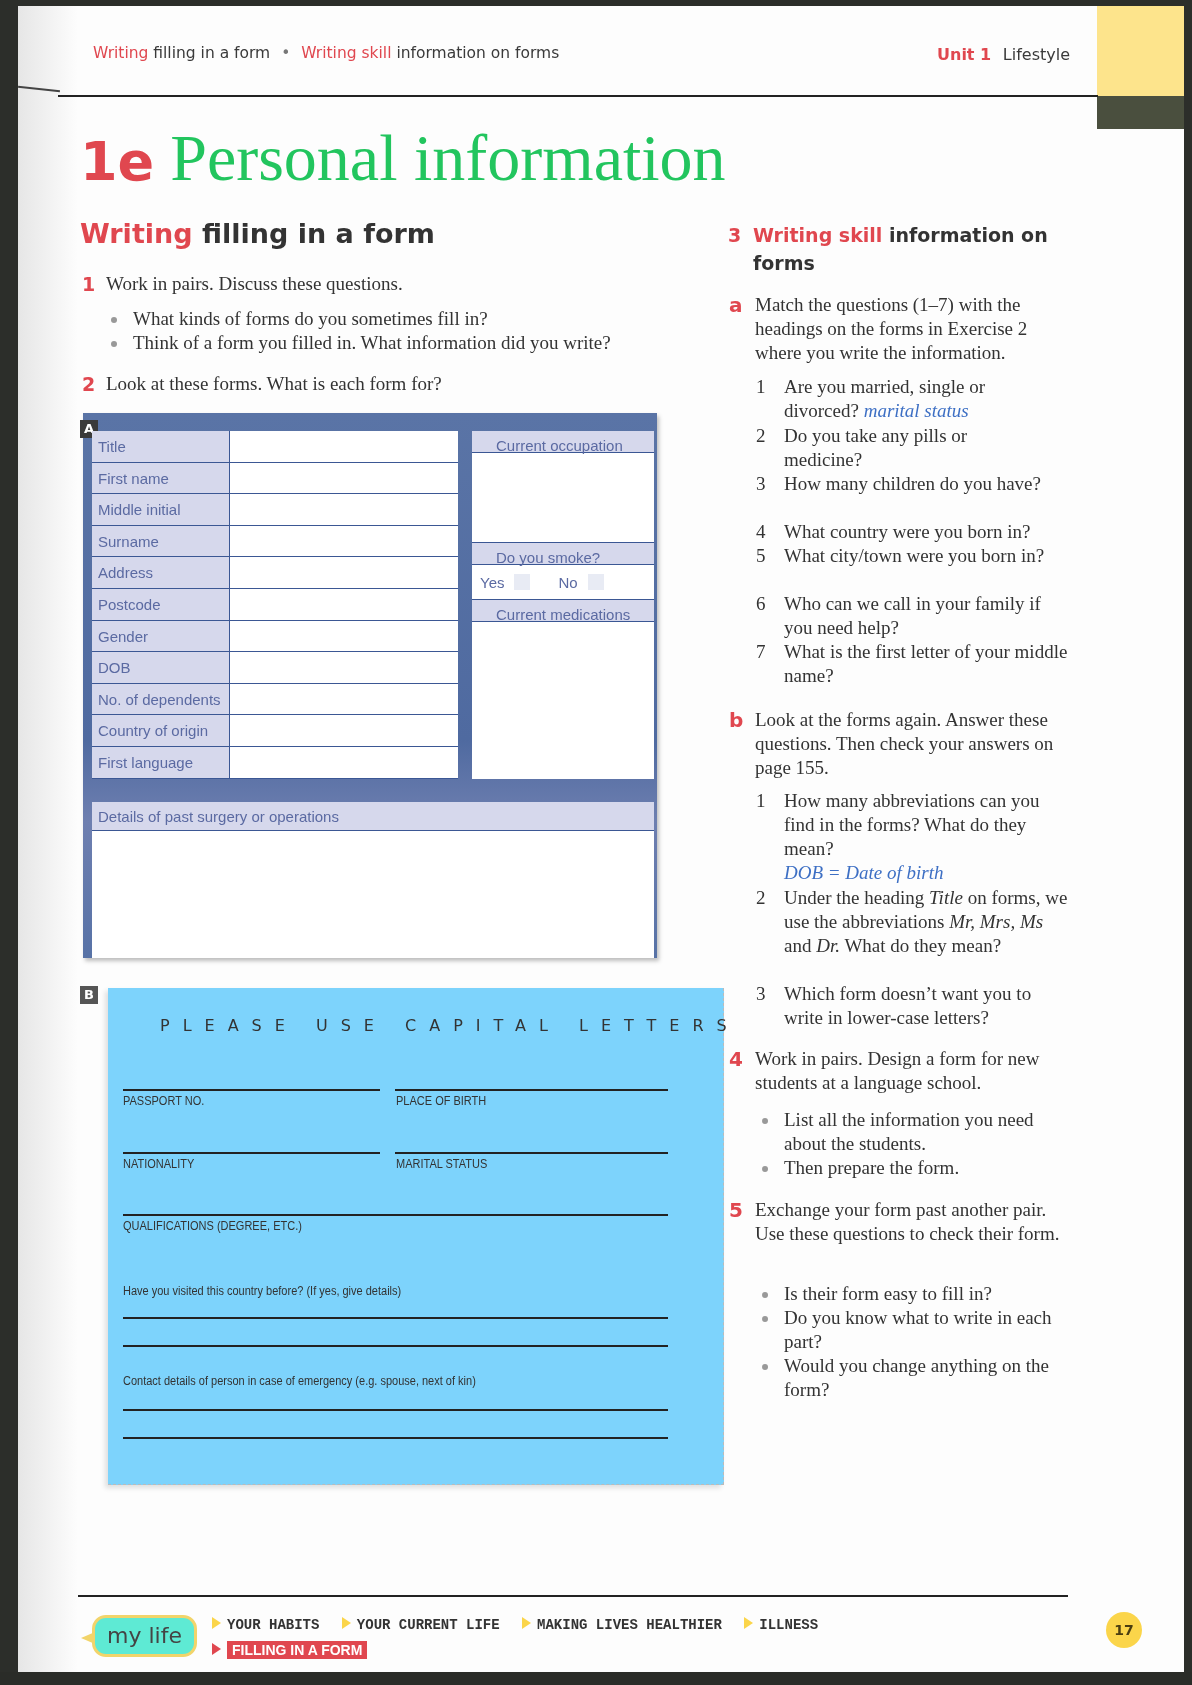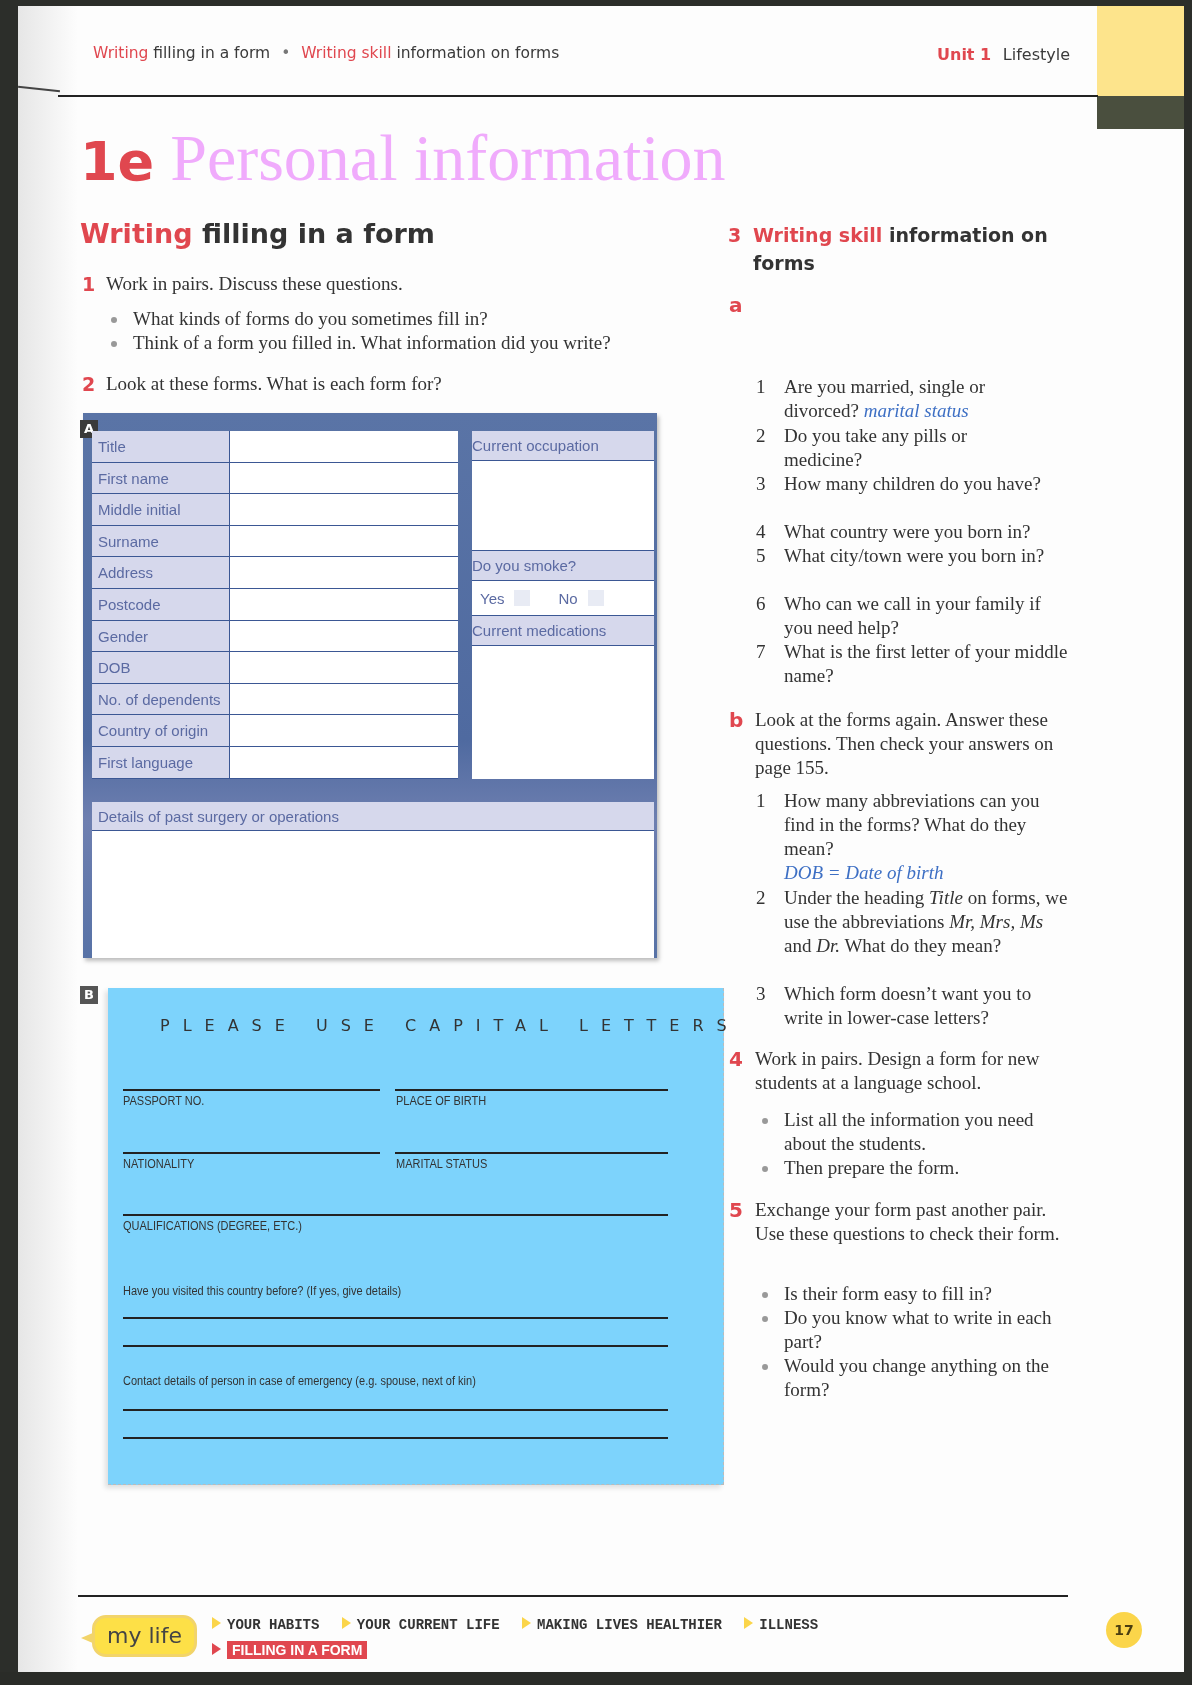--- a/index.html
+++ b/index.html
@@ -26,21 +26,21 @@
   .red { color: #e0474f; }
   .topbar .dark, .unit .dark { color: #3a3a3a; }
   .unit { position: absolute; left: 937px; top: 45px; font-family: "DejaVu Sans", sans-serif; font-size: 16px; font-weight: bold; }
   .unit .red { margin-right: 6px; }
   .unit .dark { font-weight: normal; }
   .header-rule { position: absolute; left: 58px; top: 95px; width: 1040px; height: 2px; background: #222; }
   .left-rule { position: absolute; left: 18px; top: 88px; width: 42px; height: 2px; background: #444; transform: rotate(6deg); }
 
   .title { position: absolute; left: 80px; top: 120px; font-size: 58px; white-space: nowrap; }
   .title .num { font-family: "DejaVu Sans", sans-serif; font-weight: bold; color: #e0474f; font-size: 54px; margin-right: 16px; }
-  .title .txt { font-family: "Liberation Serif", serif; color: #f0abfc; font-size: 66px; }
+  .title .txt { font-family: "Liberation Serif", serif; color: #22c55e; font-size: 66px; }
 
   
   .h2 { position: absolute; left: 80px; top: 218px; font-family: "DejaVu Sans", sans-serif; font-weight: bold; font-size: 27px; }
   .h2 .dark { color: #333; }
   .ex { position: absolute; font-family: "Liberation Serif", serif; font-size: 19px; color: #333; line-height: 24px; }
   .ex .n { font-family: "DejaVu Sans", sans-serif; font-weight: bold; color: #e0474f; font-size: 19px; position: absolute; left: -24px; top: 0; }
   .bul { position: absolute; font-family: "Liberation Serif", serif; font-size: 19px; color: #333; line-height: 24px; }
   .bul::before { content: ""; position: absolute; left: -22px; top: 10px; width: 6px; height: 6px; border-radius: 50%; background: #999; }
 
   
@@ -48,21 +48,21 @@
     position: absolute; left: 83px; top: 413px; width: 574px; height: 545px;
     background: linear-gradient(180deg, #5a74a6 0%, #4f6aa0 60%, #6e7fb0 75%, #5772a6 100%);
     box-shadow: 2px 3px 4px rgba(0,0,0,0.25);
   }
   .badge { position: absolute; width: 18px; height: 18px; background: #3a3a3a; color: #fff; font-family: "DejaVu Sans", sans-serif; font-weight: bold; font-size: 13px; line-height: 18px; text-align: center; }
   .formA .rows { position: absolute; left: 9px; top: 18px; width: 366px; }
   .frow { display: flex; height: 31.6px; border-bottom: 1.5px solid #3b5794; }
   .frow .lab { width: 138px; background: #d6d8ec; color: #5b6aa2; font-family: "Liberation Sans", sans-serif; font-size: 15px; line-height: 31px; padding-left: 6px; border-right: 1px solid #3b5794; }
   .frow .val { flex: 1; background: #fff; }
   .formA .right { position: absolute; left: 389px; top: 18px; width: 182px; height: 348px; background: #fff; }
-  .rhead { background: #d6d8ec; color: #5b6aa2; font-family: "Liberation Sans", sans-serif; font-size: 15px; height: 30px; line-height: 30px; padding-left: 0; border-bottom: 1.5px solid #3b5794; }
+  .rhead { background: #d6d8ec; color: #5b6aa2; font-family: "Liberation Sans", sans-serif; font-size: 15px; height: 22px; line-height: 30px; padding-left: 24px; border-bottom: 1.5px solid #3b5794; }
   .smoke { height: 35px; display: flex; align-items: center; padding-left: 8px; font-family: "Liberation Sans", sans-serif; font-size: 15px; color: #5b6aa2; border-bottom: 1.5px solid #3b5794; }
   .chk { display: inline-block; width: 16px; height: 16px; background: #e8ebf4; margin: 0 28px 0 10px; }
   .formA .details { position: absolute; left: 9px; top: 389px; width: 562px; height: 156px; background: #fff; }
   .formA .details .rhead { padding-left: 6px; height: 29px; line-height: 29px; }
 
   
   .formB {
     position: absolute; left: 108px; top: 988px; width: 616px; height: 497px; background: #7dd3fc;
     border-right: 1px dashed #bbb; border-bottom: 1px dashed #bbb;
     box-shadow: -3px 3px 5px rgba(0,0,0,0.12);
@@ -79,21 +79,21 @@
   .rt .n { position: absolute; left: -26px; top: 0; font-family: "DejaVu Sans", sans-serif; font-weight: bold; color: #e0474f; font-size: 20px; }
   .qi { position: absolute; font-family: "Liberation Serif", serif; font-size: 19px; color: #333; line-height: 24px; }
   .qi .qn { position: absolute; left: -28px; top: 0; }
   .ans { color: #3d6fc4; font-style: italic; }
   .it { font-style: italic; }
 
   
   .foot-rule { position: absolute; left: 78px; top: 1595px; width: 990px; height: 2px; background: #222; }
   .mylife {
     position: absolute; left: 92px; top: 1615px; width: 105px; height: 42px;
-    border: 3px solid #f2d46a; border-radius: 14px; background: #fde047;
+    border: 3px solid #f2d46a; border-radius: 14px; background: #5eead4;
     font-family: "DejaVu Sans", sans-serif; font-size: 22px; color: #444; text-align: center; line-height: 36px;
   }
   .mylife::before { content: ""; position: absolute; left: -14px; top: 14px; border-right: 14px solid #f2d46a; border-top: 6px solid transparent; border-bottom: 6px solid transparent; }
   .fnav { position: absolute; left: 212px; top: 1617px; font-family: Liberation Mono, monospace; font-weight: bold; font-size: 14px; color: #333; white-space: nowrap; }
   .fnav .item { margin-right: 14px; }
   .tri { display: inline-block; width: 0; height: 0; border-left: 9px solid #fbd54a; border-top: 6px solid transparent; border-bottom: 6px solid transparent; margin-right: 6px; vertical-align: 0px; }
   .tri.redtri { border-left-color: #e0474f; }
   .fnav2 { position: absolute; left: 212px; top: 1642px; font-family: "Liberation Sans", sans-serif; font-weight: bold; font-size: 14px; }
   .fnav2 .cur { background: #e0474f; color: #fff; padding: 1px 5px; }
   .pagenum { position: absolute; left: 1106px; top: 1612px; width: 36px; height: 36px; border-radius: 50%; background: #fbd54a; color: #4a3d10; font-family: "DejaVu Sans", sans-serif; font-weight: bold; font-size: 14px; text-align: center; line-height: 36px; }
@@ -230,20 +230,21 @@
 </div>
 
 <div class="r3">
   <span class="n">3</span>
   <span style="color:#e0474f">Writing skill</span>
   <span class="dark">information on forms</span>
 </div>
 
 <div class="rt" style="left:755px;top:293px;width:320px;">
   <span class="n">a</span>
+  <span>Match the questions (1–7) with the headings on the forms in Exercise 2 where you write the information.</span>
 </div>
 
 <div class="qi" style="left:784px;top:375px;width:280px;">
   <span class="qn">1</span>
   <span>Are you married, single or divorced?</span>
   <span class="ans">marital status</span>
 </div>
 <div class="qi" style="left:784px;top:424px;width:250px;">
   <span class="qn">2</span>
   <span>Do you take any pills or medicine?</span>

